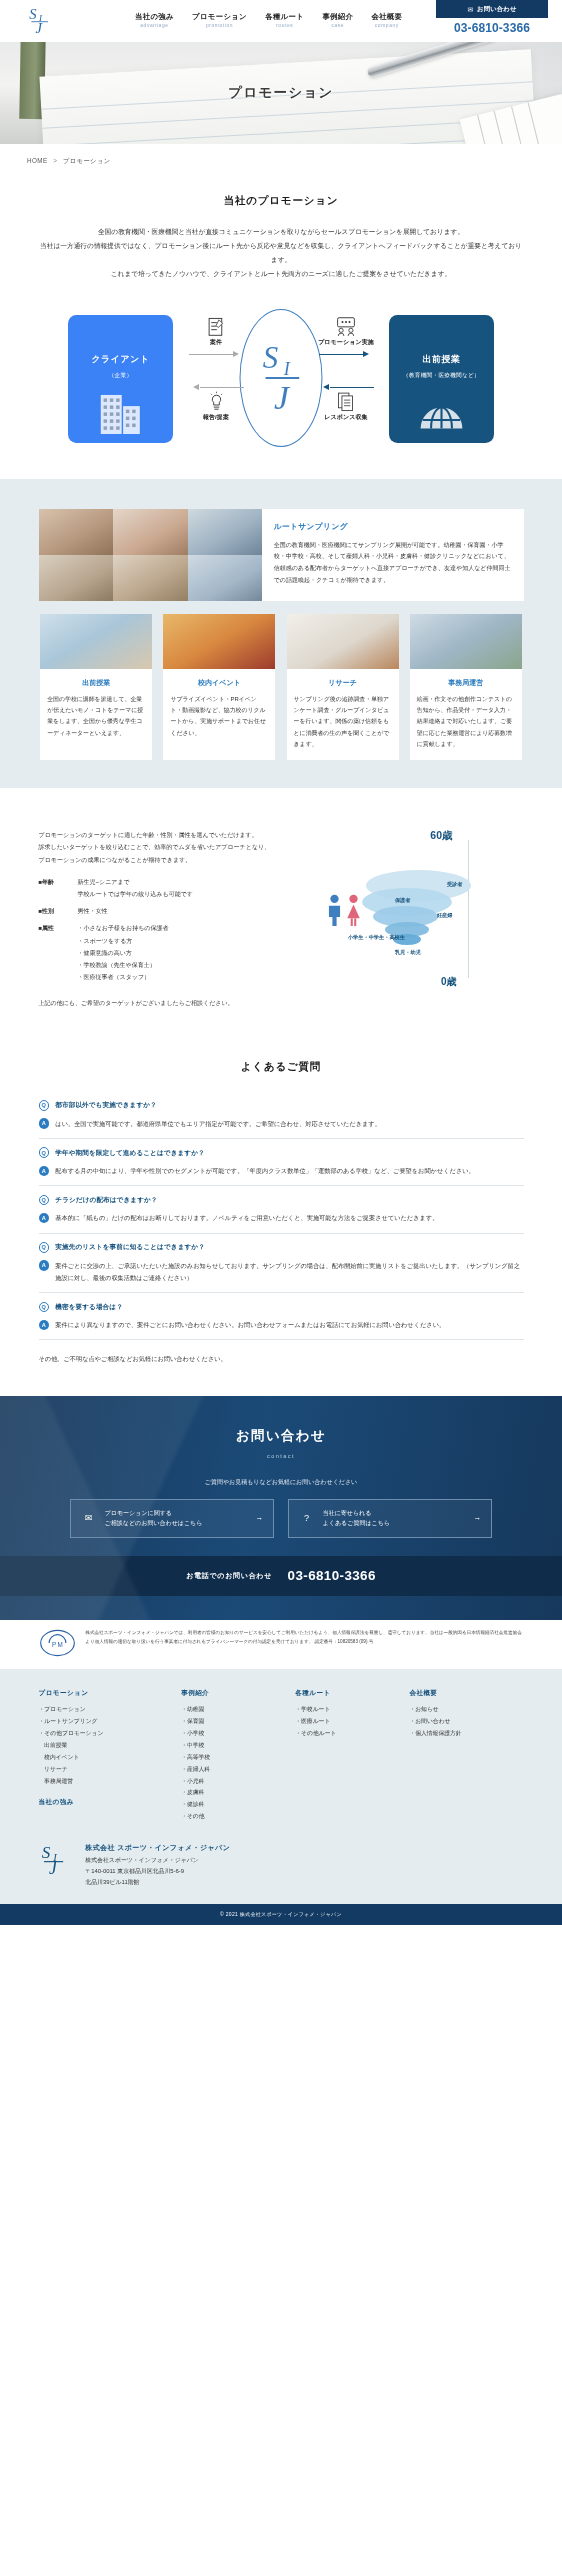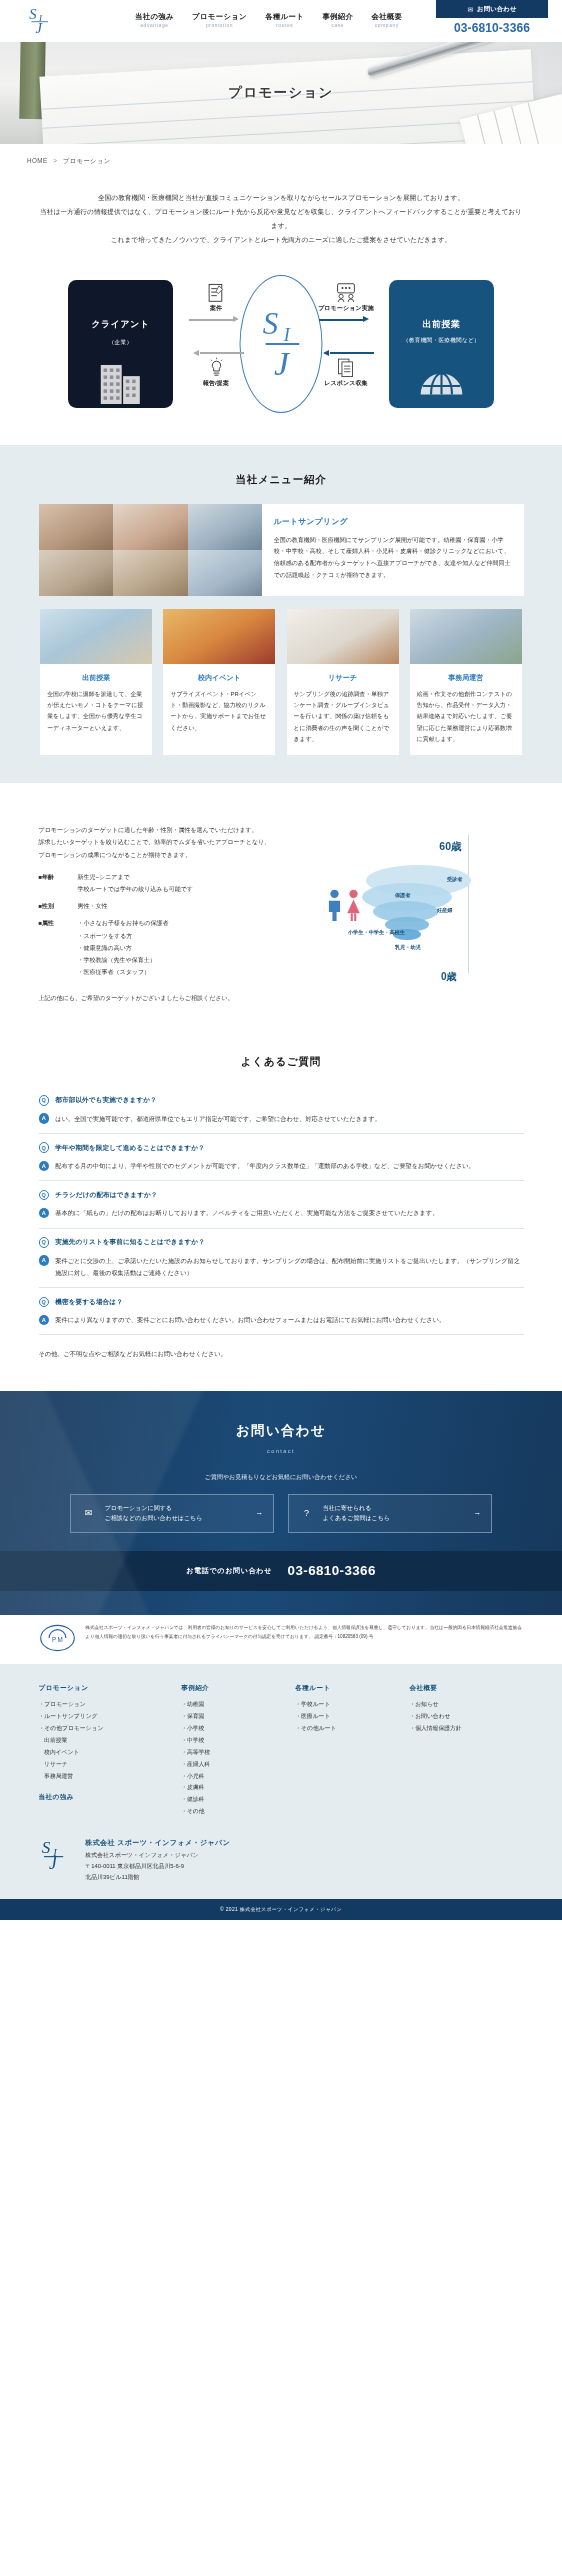--- a/index.html
+++ b/index.html
@@ -83,21 +83,21 @@
   .lead { text-align: center; font-size: 6.7px; color: #333; line-height: 2.1; }
 
   .sec-promo { padding: 24px 0 24px; }
 
   
   .flow { position: relative; height: 153px; margin: 21px auto 0; width: 485px; }
   .flow-box {
     position: absolute; top: 12.7px; width: 105px; height: 128px; border-radius: 8.4px;
     display: flex; flex-direction: column; align-items: center; padding-top: 37px;
   }
-  .flow-box.client { left: 29.5px; background: #0f172a; justify-content: space-between; }
+  .flow-box.client { left: 29.5px; background: #3b82f6; }
   .flow-box.route  { right: 29.5px; background: #17537f; }
   .fb-title { color: #fff; font-weight: bold; font-size: 8.8px; letter-spacing: 0.7px; }
   .fb-sub { color: #fff; font-size: 5.6px; margin-top: 2.1px; letter-spacing: 0.3px; }
   .fb-ico { margin-top: 8.4px; opacity: .82; }
   .circle-logo {
     position: absolute; left: 50%; top: 7px; transform: translateX(-50%);
     width: 83px; height: 138px; border: 1.4px solid #3f7fbf; border-radius: 50%;
     display: flex; align-items: center; justify-content: center; background: #fff;
   }
   .arrow-lane { position: absolute; width: 77px; text-align: center; }
@@ -114,21 +114,21 @@
   .arrow.blue i { background: #17537f; }
   .arrow.blue b { border-left: 6.3px solid #17537f; right: 4.9px; }
   .arrow.gray.rev b { border-left: 0; border-right: 6.3px solid #a9aaac; left: 4.9px; right: auto; }
   .arrow.gray.rev i { left: 11.2px; }
   .arrow.blue.rev b { border-left: 0; border-right: 6.3px solid #17537f; left: 4.9px; right: auto; }
   .arrow.blue.rev i { left: 11.2px; }
   .lane-ico { height: 21px; display: flex; align-items: flex-end; justify-content: center; }
 
   
   .sec-menu { background: #e4ecef; padding: 25px 0 28px; }
-  .menu-hero { display: flex; background: #fff; width: 485px; margin: 12px auto; }
+  .menu-hero { display: flex; background: #fff; width: 485px; margin: 5px auto; }
   .mh-imgs { width: 224px; display: grid; grid-template-columns: 1fr 1fr 1fr; grid-template-rows: 1fr 1fr; }
   .mh-imgs div { height: 46px; }
   .mh-txt { flex: 1; padding: 11.2px 12.7px 9.8px 11.2px; }
   .mh-title { color: #2b7cc0; font-weight: bold; font-size: 7.7px; margin-bottom: 5.6px; letter-spacing: 0.4px; }
   .mh-desc { font-size: 6px; line-height: 1.95; color: #333; }
 
   .cards { display: grid; grid-template-columns: repeat(4, 112px); gap: 11.2px; width: 485px; margin: 12.7px auto 0; justify-content: center; }
   .card { background: #fff; }
   .card-img { height: 55px; }
   .card-body { padding: 7.7px 7px 9.8px; text-align: center; }
@@ -140,21 +140,21 @@
   .target-row { display: flex; width: 485px; margin: 17px auto 0; gap: 8.4px; }
   .target-left { width: 259px; font-size: 6px; line-height: 2.05; color: #333; }
   .tl-note { margin-bottom: 9.8px; }
   .tl-tbl { display: table; width: 100%; }
   .tl-r { display: table-row; }
   .tl-k { display: table-cell; width: 39px; font-weight: bold; vertical-align: top; padding-bottom: 4.9px; white-space: nowrap; }
   .tl-v { display: table-cell; vertical-align: top; padding-bottom: 4.9px; }
   .tl-foot { margin-top: 8.4px; }
 
   .target-right { flex: 1; position: relative; height: 163px; }
-  .age-top { position: absolute; right: 62px; top: -2.8px; font-size: 10.5px; color: #17537f; font-weight: bold; margin-top: 16px; }
+  .age-top { position: absolute; right: 71px; top: -2.8px; font-size: 10.5px; color: #17537f; font-weight: bold; }
   .age-bottom { position: absolute; right: 67px; bottom: 1.4px; font-size: 10px; color: #17537f; font-weight: bold; }
   .ellipse { position: absolute; border-radius: 50%; }
   .el-a { width: 105px; height: 31px; background: #cfe5f2; left: 60px; top: 41px; }
   .el-b { width: 90px; height: 28px; background: #b6d9ee; left: 56px; top: 59px; opacity: .92; }
   .el-c { width: 65px;  height: 21px; background: #9ccbe8; left: 67px; top: 77px; opacity: .92; }
   .el-d { width: 44px;  height: 15.5px; background: #7fbbe0; left: 79px; top: 93px; opacity: .92; }
   .el-e { width: 28px;  height: 11.2px; background: #63abd8; left: 87px; top: 105px; opacity: .95; }
   .el-lab { position: absolute; font-size: 5.2px; color: #16527d; font-weight: bold; white-space: nowrap; z-index: 4; }
   .fig { position: absolute; z-index: 5; }
   .axis { position: absolute; right: 55px; top: 11.2px; width: 0.7px; height: 138px; background: #cfd8de; }
@@ -291,20 +291,21 @@
     <div class="hero-title">プロモーション</div>
   </div>
 
   <div class="crumb">
     <span>HOME</span>
     <span class="sep">&gt;</span>
     <span>プロモーション</span>
   </div>
 
   <div class="sec-promo">
+    <div class="sec-title">当社のプロモーション</div>
     <div class="inner">
       <p class="lead">全国の教育機関・医療機関と当社が直接コミュニケーションを取りながらセールスプロモーションを展開しております。</p>
       <p class="lead">当社は一方通行の情報提供ではなく、プロモーション後にルート先から反応や意見などを収集し、クライアントへフィードバックすることが重要と考えております。</p>
       <p class="lead">これまで培ってきたノウハウで、クライアントとルート先両方のニーズに適したご提案をさせていただきます。</p>
     </div>
 
     <div class="flow">
 
       <div class="flow-box client">
         <div class="fb-title">クライアント</div>
@@ -434,21 +435,20 @@
             <line x1="10" y1="17" x2="19" y2="17" stroke="#333" stroke-width="1.1"></line>
             <line x1="10" y1="21" x2="19" y2="21" stroke="#333" stroke-width="1.1"></line>
           </svg>
         </div>
         <div class="lane-label">レスポンス収集</div>
       </div>
     </div>
   </div>
 
   <div class="sec-menu">
-    <div class="sec-title">当社メニュー紹介</div>
 
     <div class="menu-hero">
       <div class="mh-imgs">
         <div style="background:linear-gradient(150deg,#d8c2ad,#b79a80 55%,#8f7358)"></div>
         <div style="background:linear-gradient(150deg,#e4d6c9,#caa890 60%,#9e7d63)"></div>
         <div style="background:linear-gradient(150deg,#cfd9df,#9fb3c3 55%,#6e8498)"></div>
         <div style="background:linear-gradient(150deg,#d9cfc0,#b7a58e 60%,#8b7a62)"></div>
         <div style="background:linear-gradient(150deg,#dfd3c4,#bda98f 55%,#947f63)"></div>
         <div style="background:linear-gradient(150deg,#cfdae2,#a3b7c8 60%,#75889b)"></div>
       </div>

